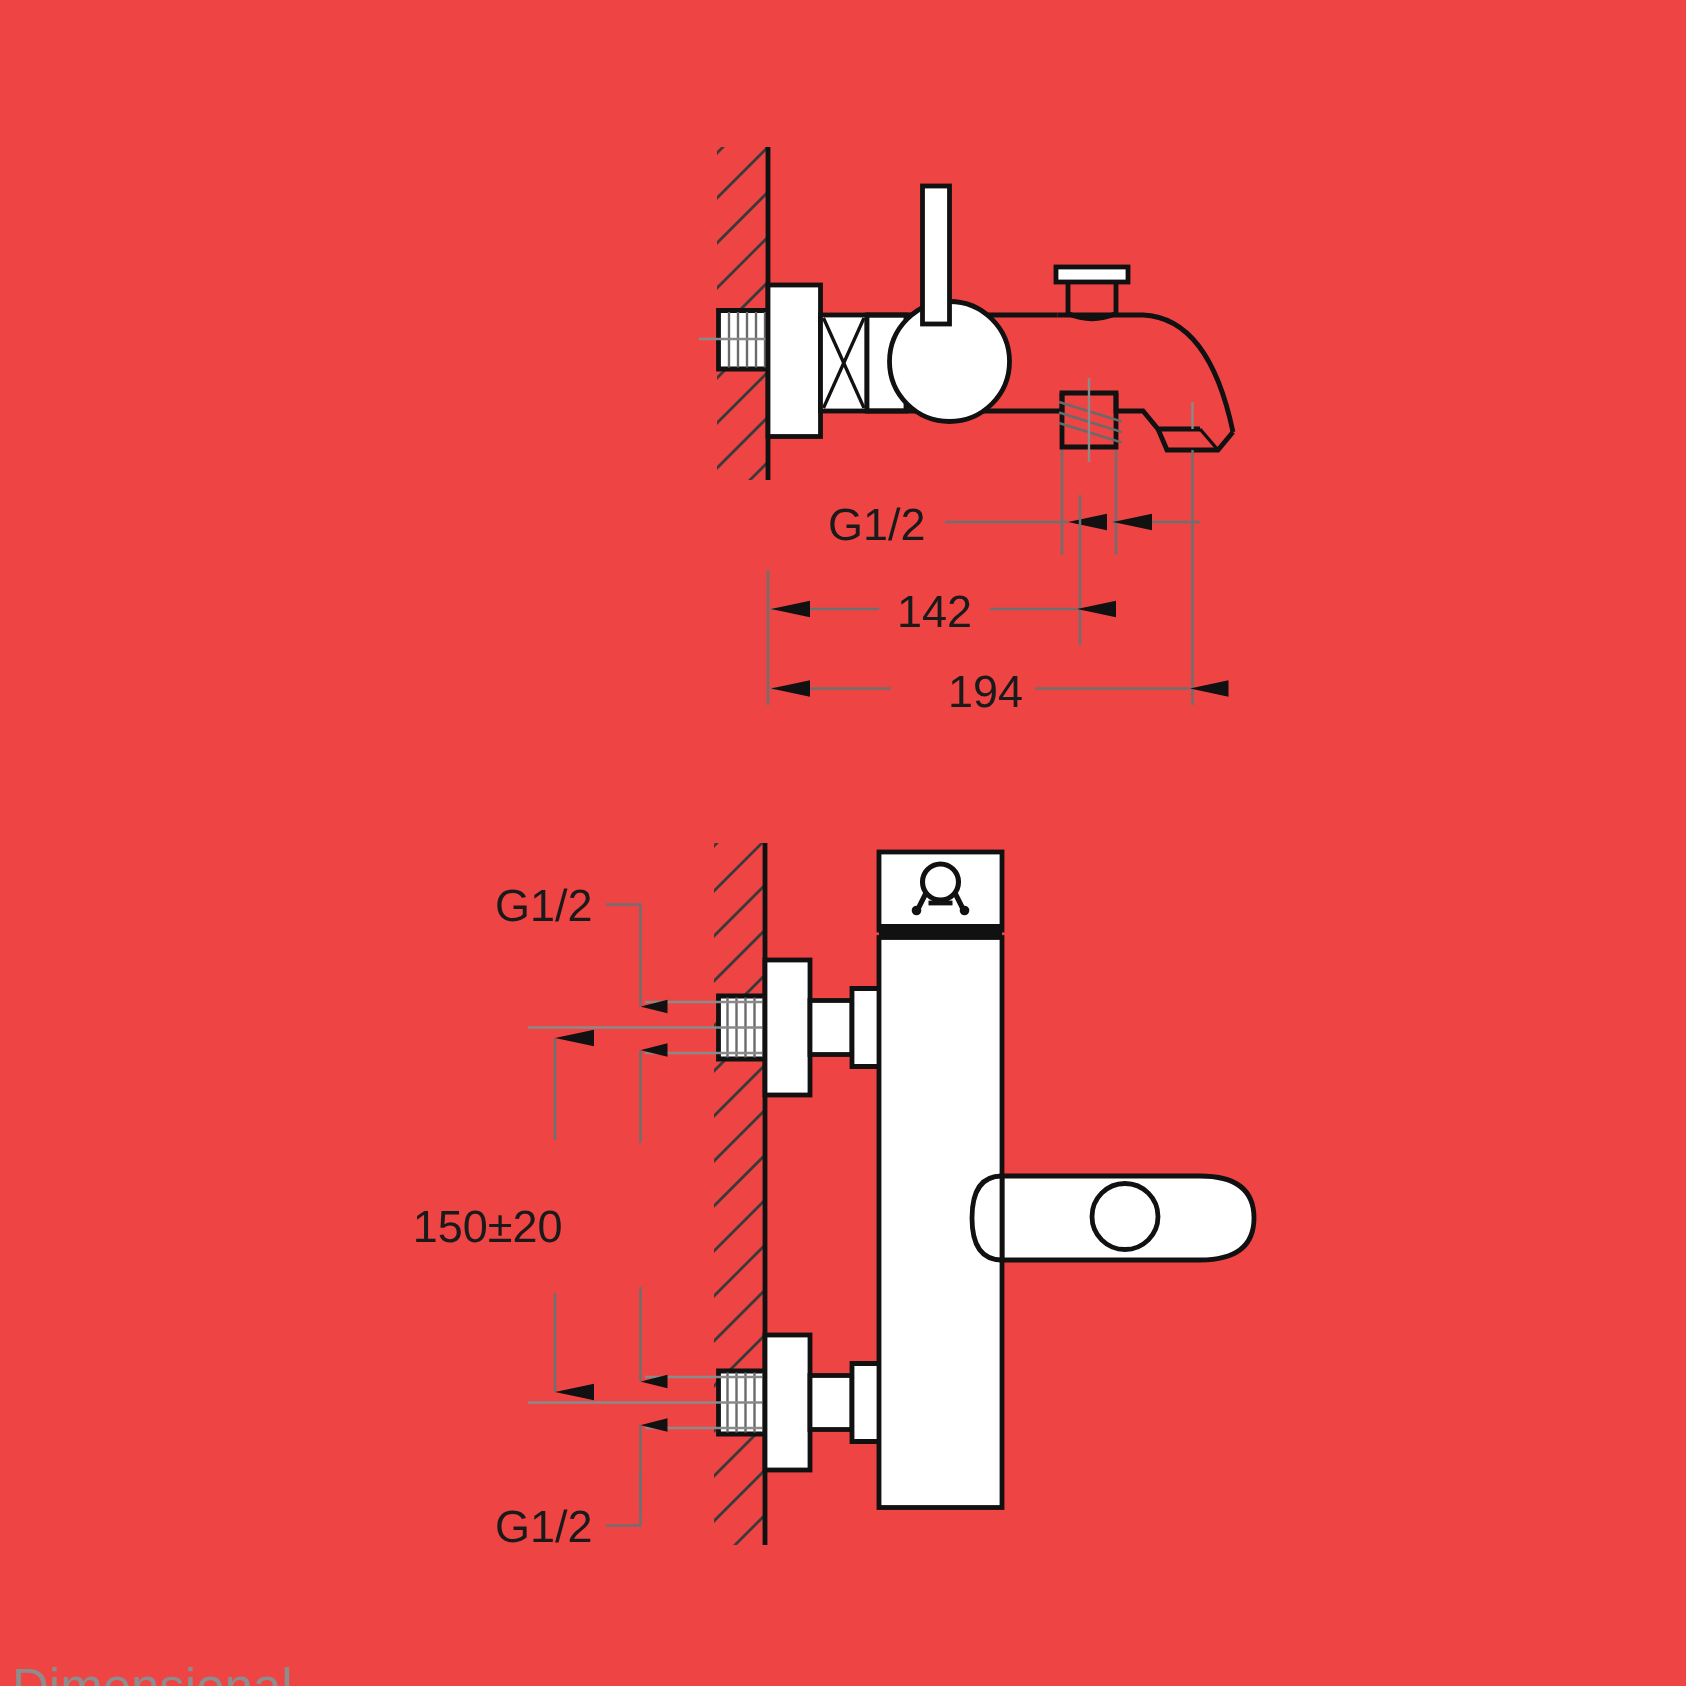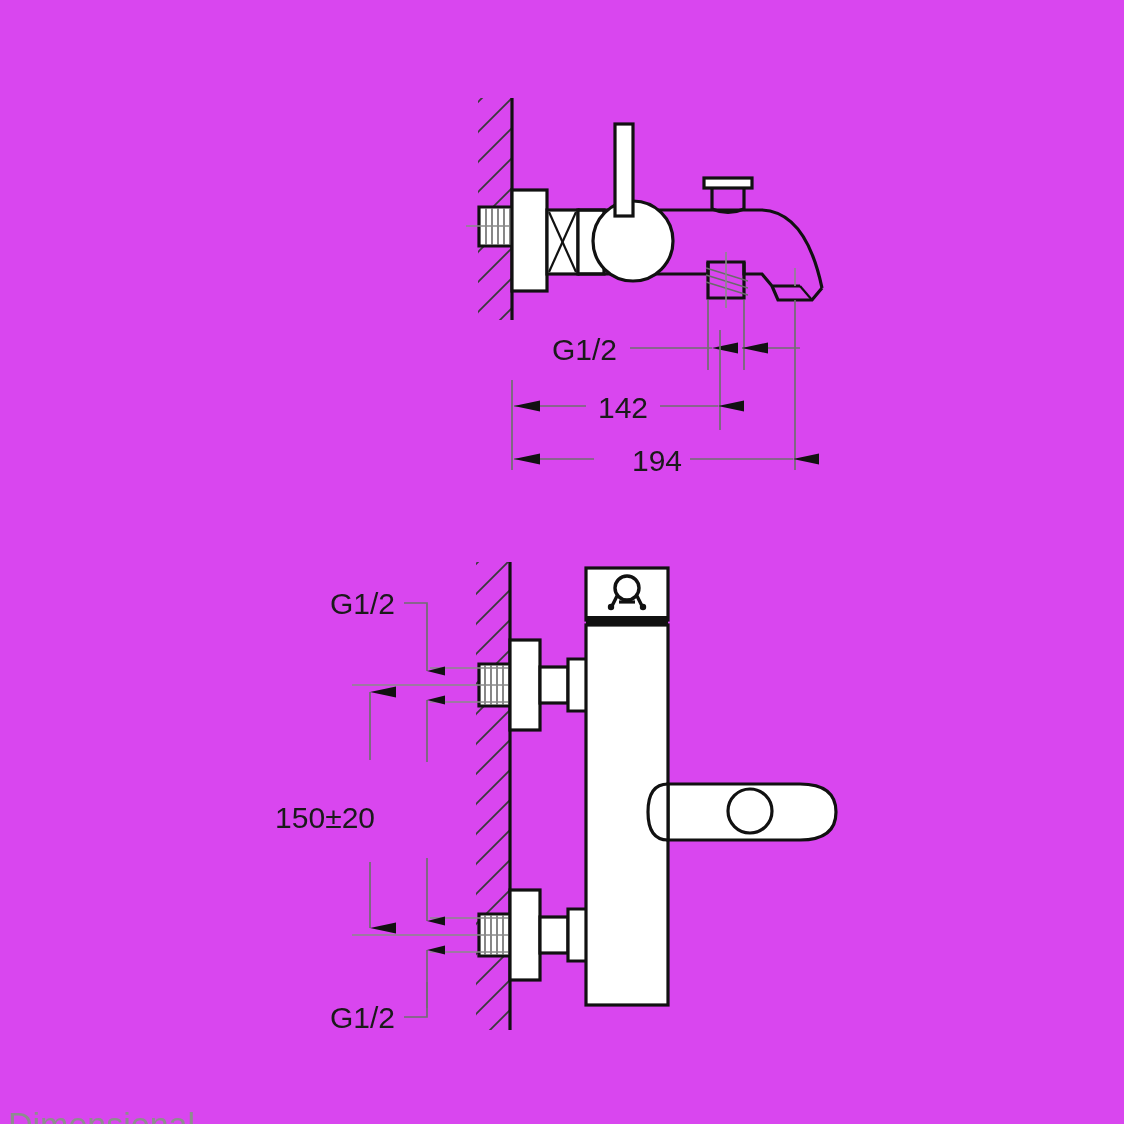--- a/index.html
+++ b/index.html
@@ -7,21 +7,21 @@
     padding: 0;
     background: #ffffff;
   }
   body {
     font-family: "Liberation Sans", sans-serif;
   }
   #page {
     position: relative;
     width: 1124px;
     height: 1124px;
-    background: #d946ef;
+    background: #ef4444;
     overflow: hidden;
   }
   #drawing {
     position: absolute;
     left: 0;
     top: 0;
     width: 1124px;
     height: 1124px;
   }
   .dim-text {

